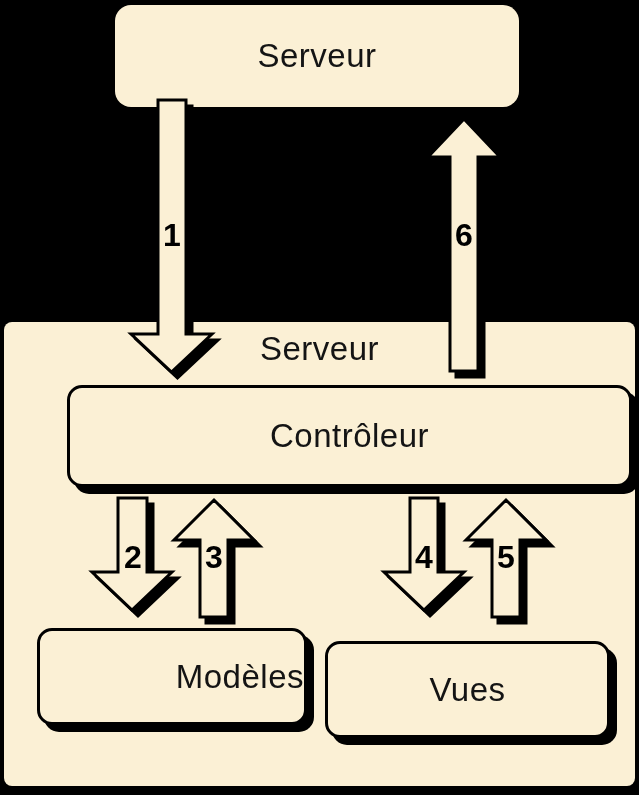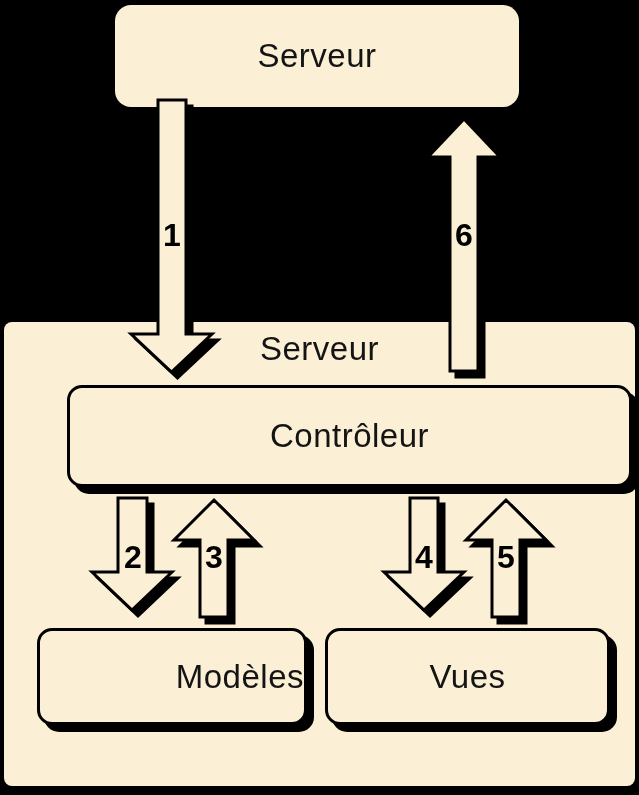--- a/index.html
+++ b/index.html
@@ -52,21 +52,21 @@
     letter-spacing: 0.5px;
   }
   .inner {
     border: 3px solid var(--ink);
     border-radius: 15px;
     box-shadow: 7px 7px 0 var(--ink);
   }
   
   .controller-box { left: 32px;  top: 63px;  width: 565px; height: 102px; margin-left: 31px; }
   .models-box     { left: 33px;  top: 306px; width: 270px; height: 97px; justify-content: flex-end; }
-  .views-box      { left: 321px; top: 306px; width: 285px; height: 97px; }
+  .views-box      { left: 321px; top: 319px; width: 285px; height: 97px; }
 
   .arrow-layer {
     position: absolute;
     left: 0; top: 0;
     width: 639px; height: 795px;
     pointer-events: none;
   }
   .arrow {
     fill: var(--cream);
     stroke: var(--ink);

